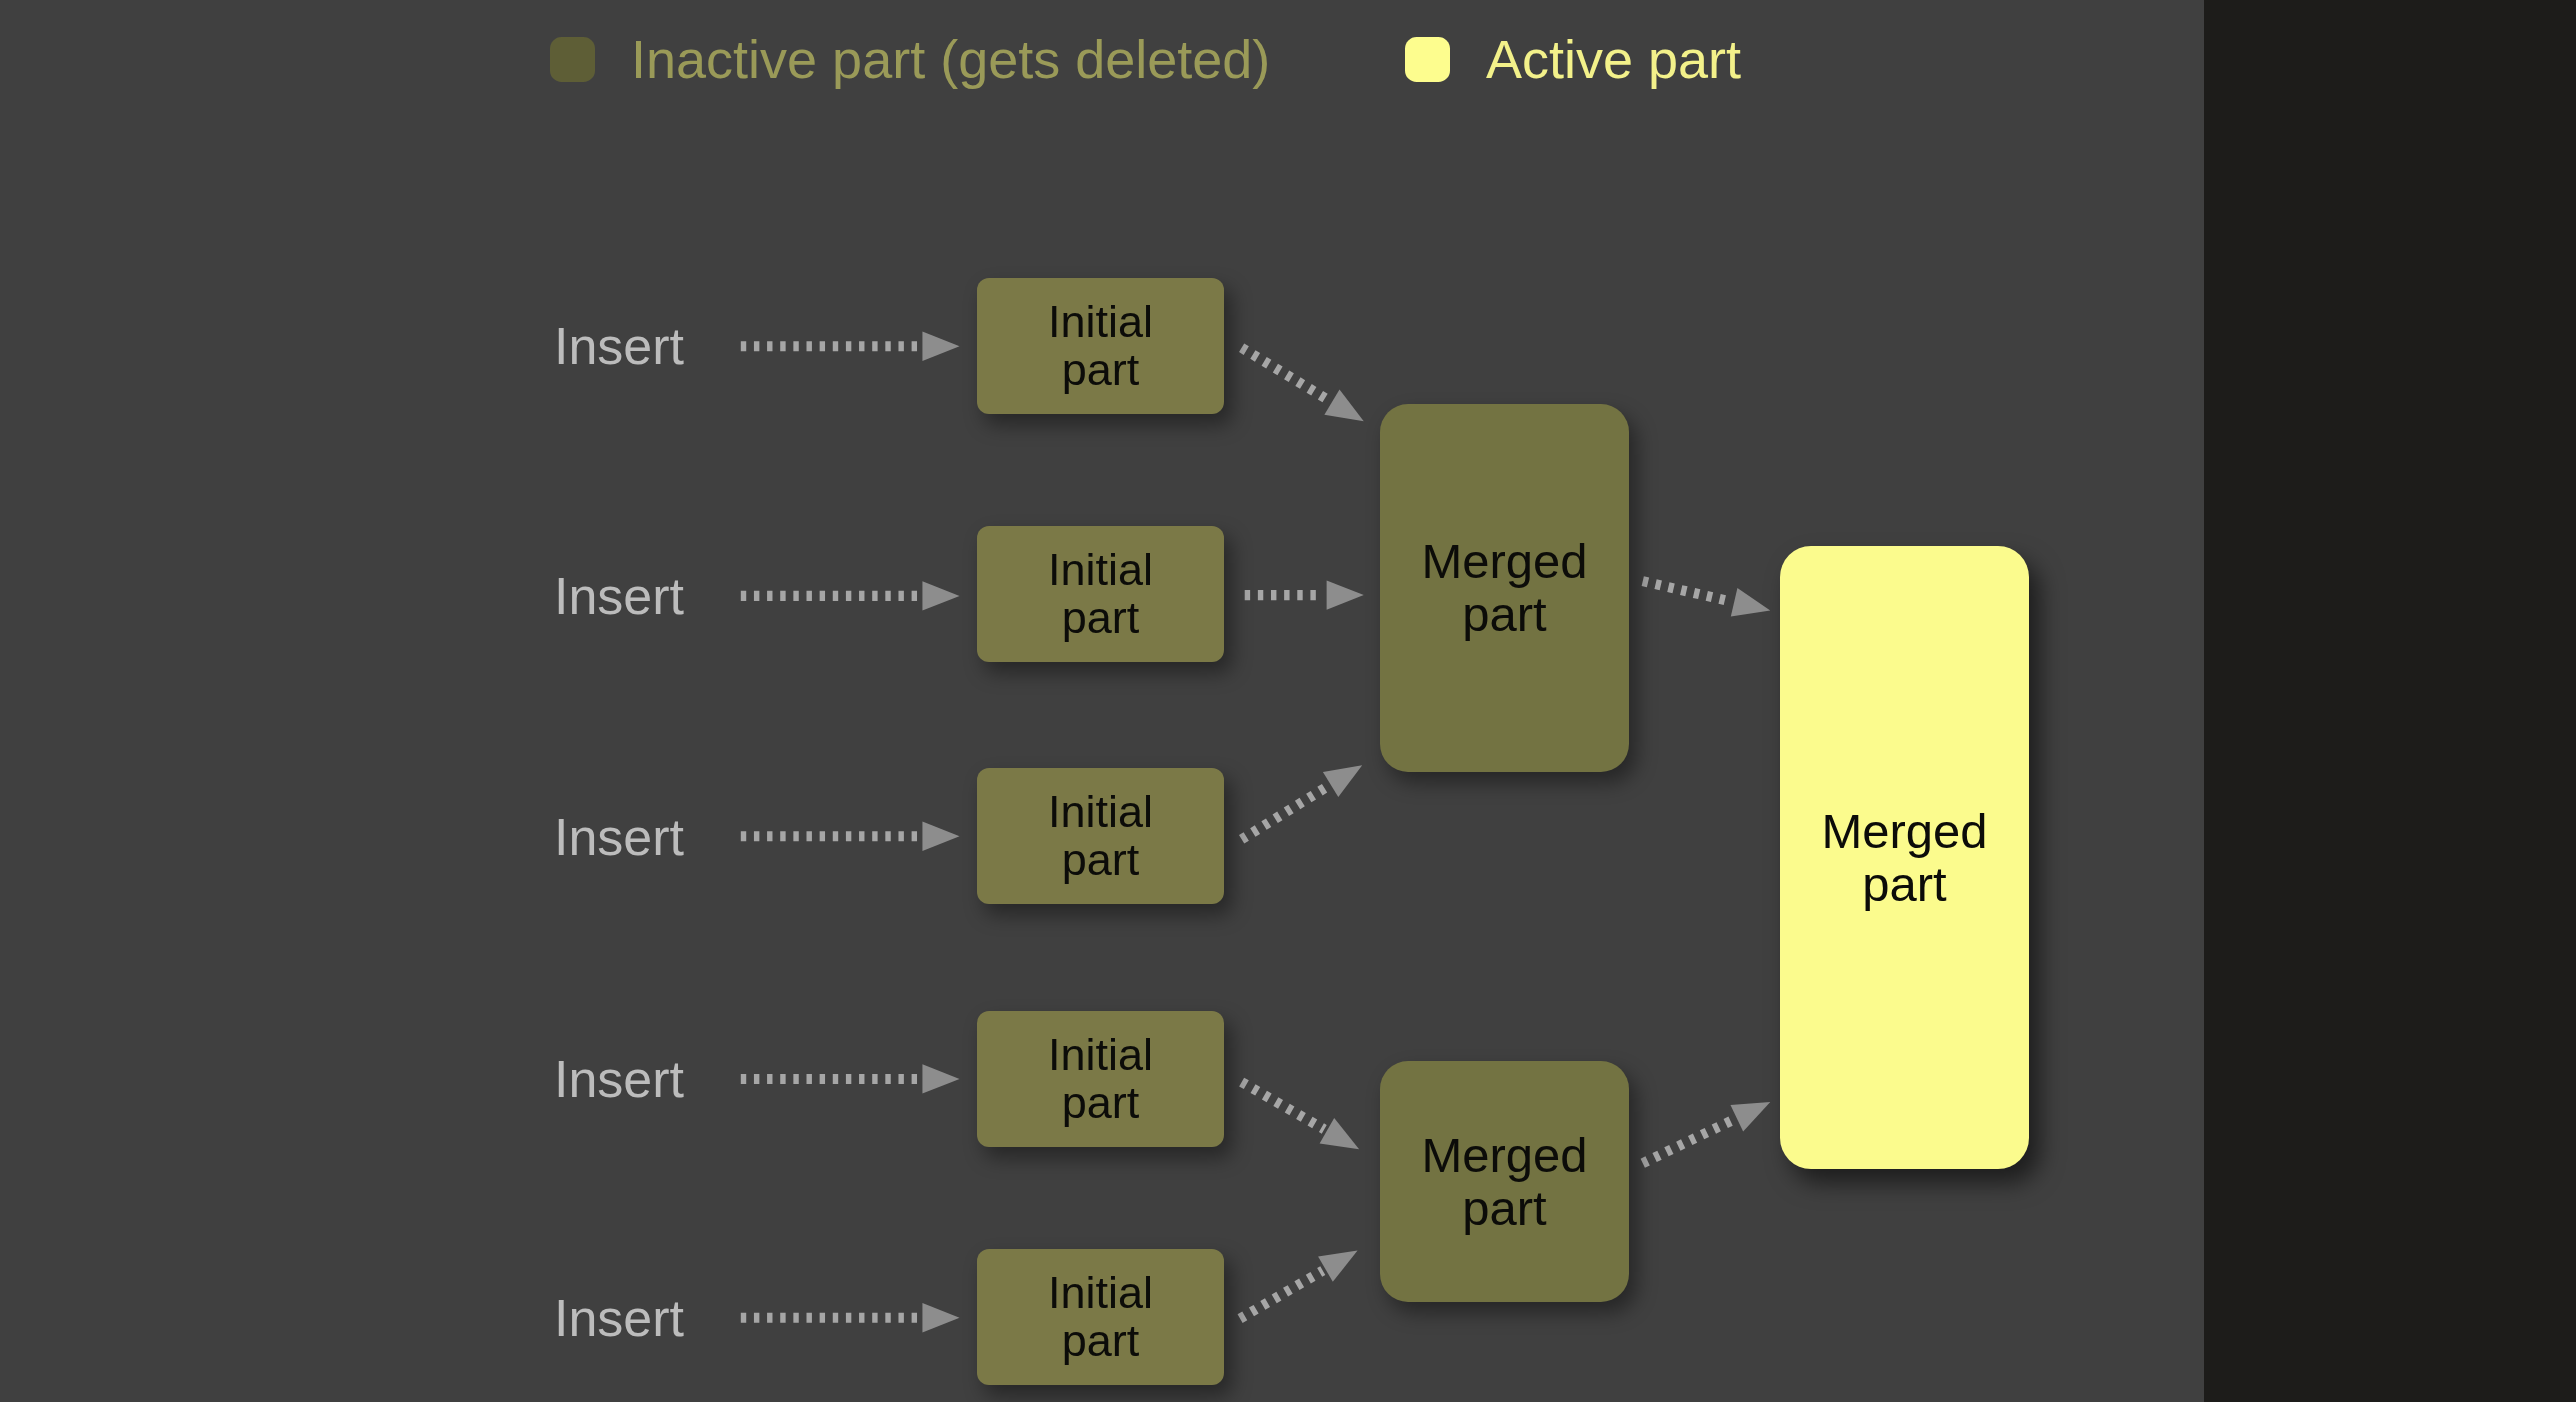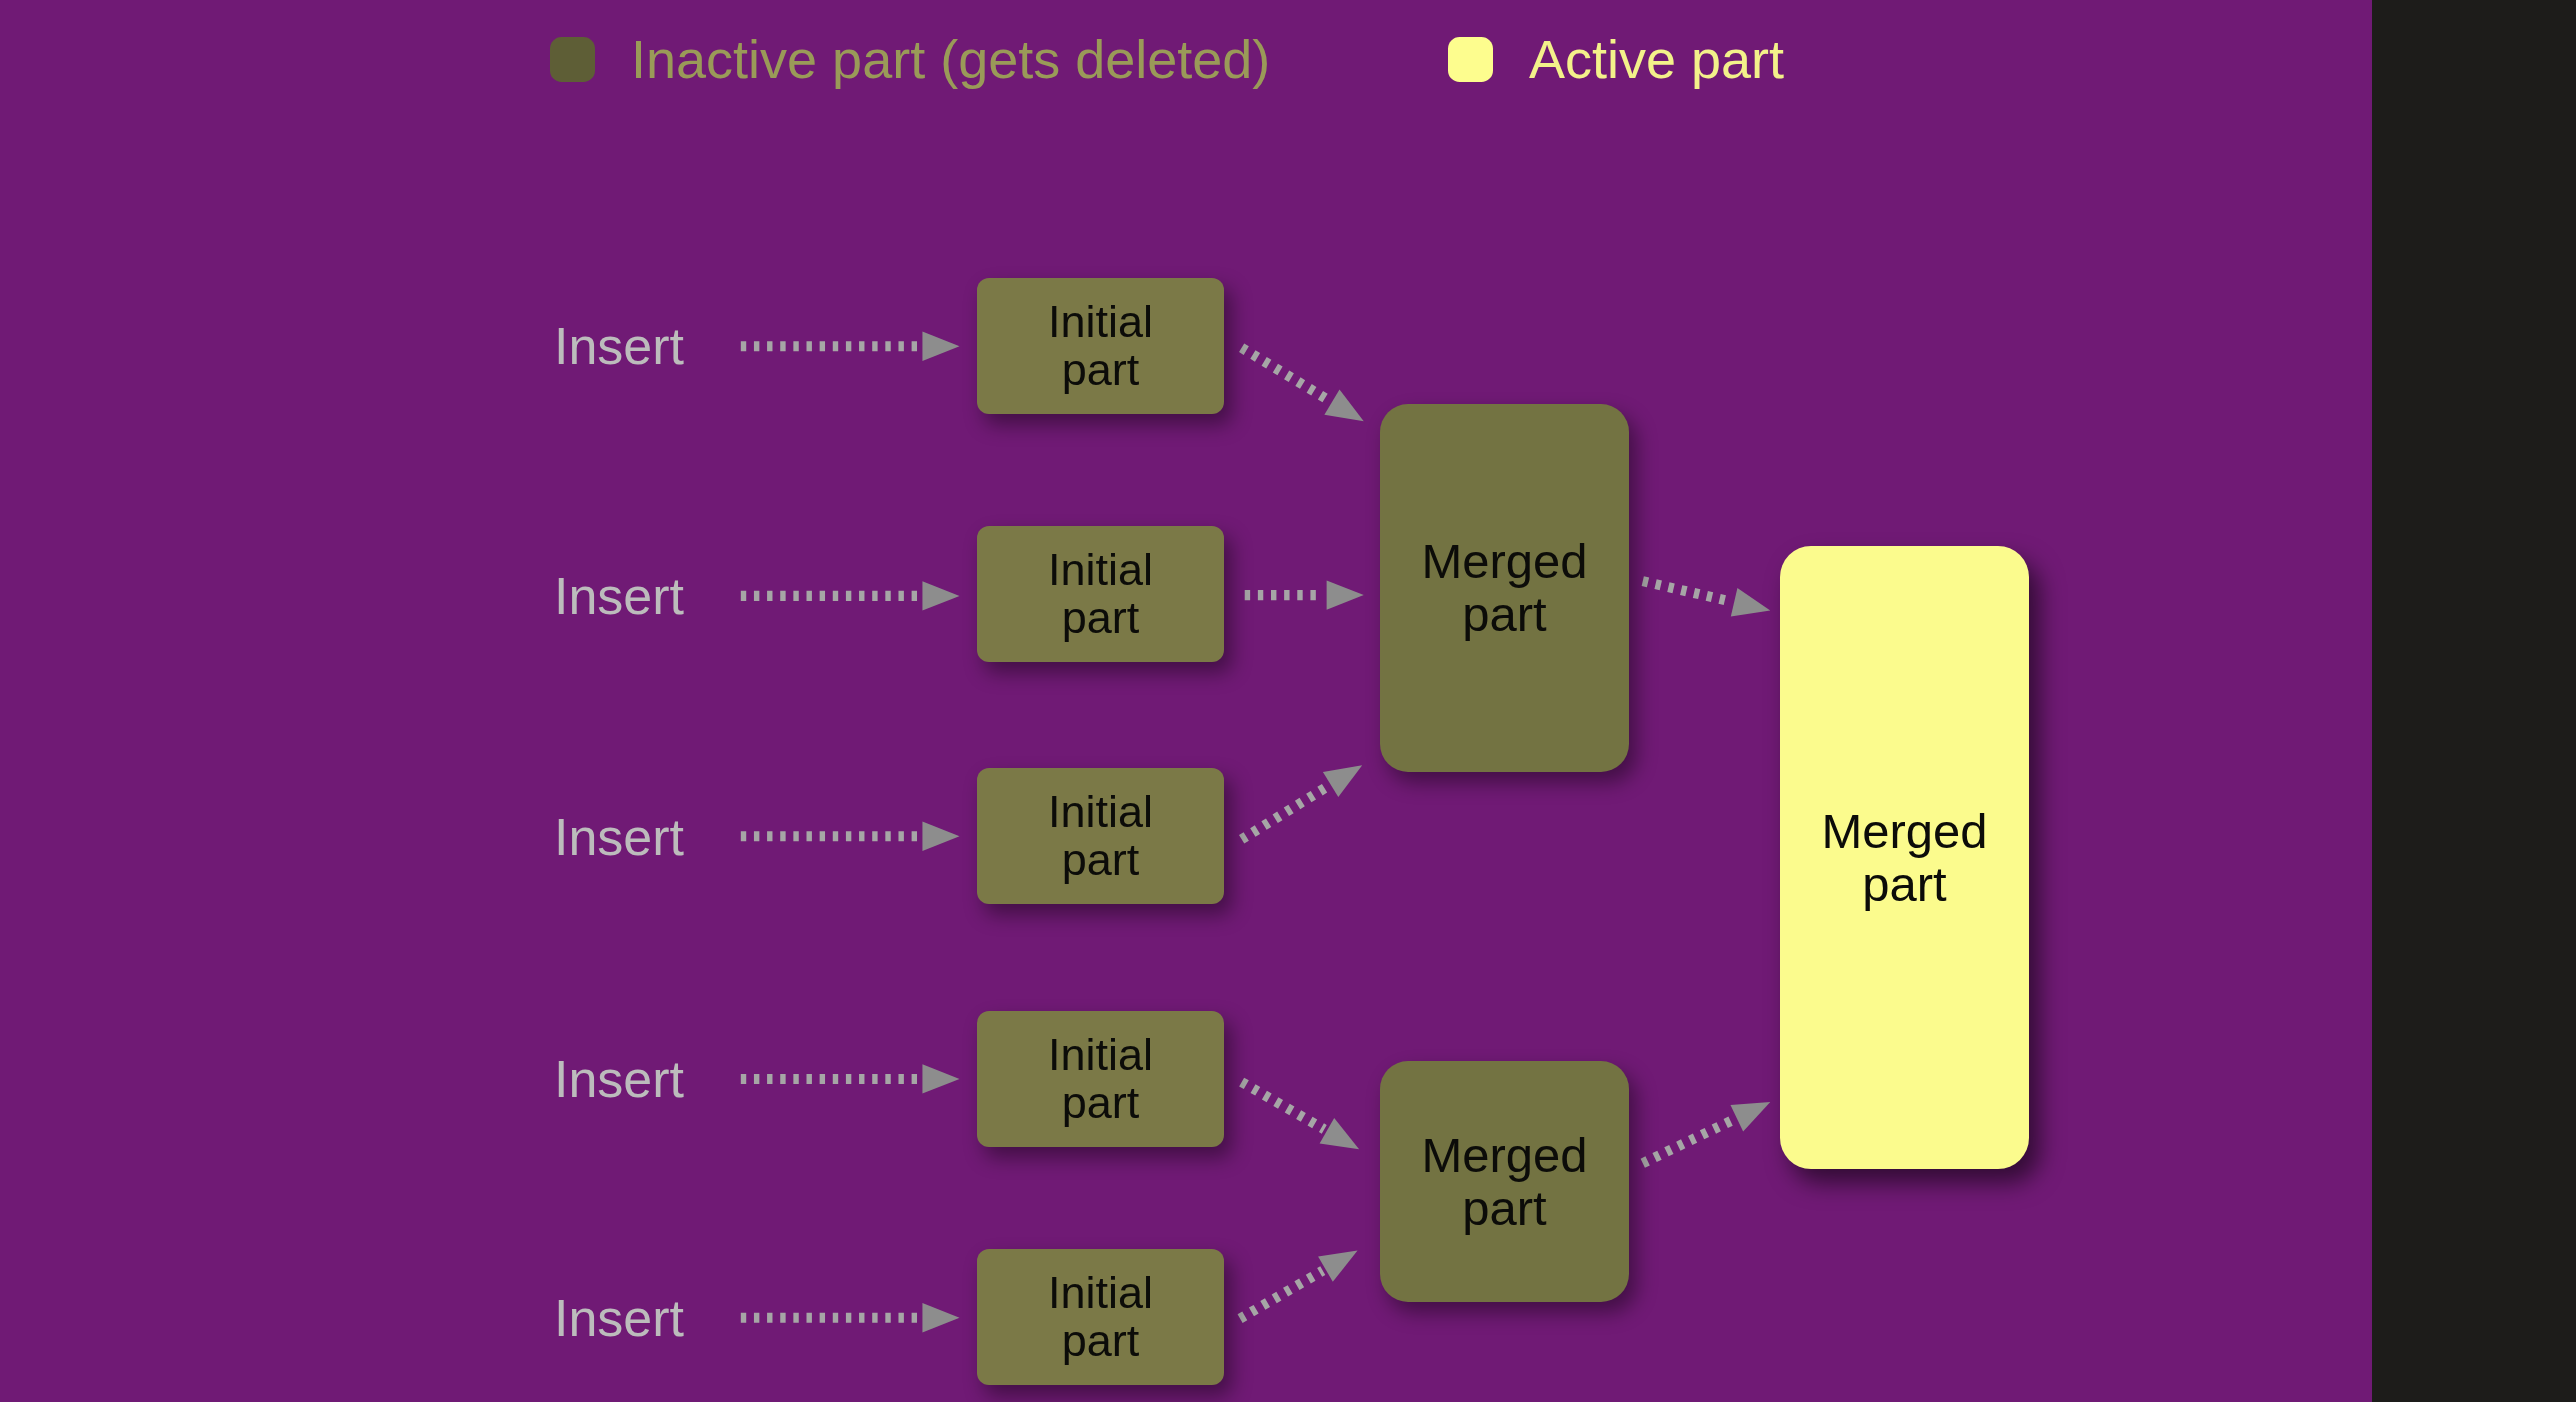--- a/index.html
+++ b/index.html
@@ -1,19 +1,19 @@
 <!DOCTYPE html>
 <html style="font-size:12.4px"><head>
 <meta charset="utf-8">
 <style>
   html,body{margin:0;padding:0;background:#1d1c1a;}
   .canvas{
     position:relative;
-    width:2372px;height:1402px;
-    background:#701a75;
+    width:2204px;height:1402px;
+    background:#404040;
     overflow:hidden;
     font-family:"Liberation Sans", sans-serif;
   }
   
   .legend-item{
     position:absolute;top:31px;height:56px;
     display:flex;align-items:center;gap:36px;
   }
   .legend-swatch{
     width:45px;height:45px;border-radius:11.6px;flex:0 0 auto;
@@ -49,21 +49,21 @@
 </style>
 </head>
 <body>
 
 <div class="canvas">
 
   <div class="legend-item" style="left: 550px;">
     <span class="legend-swatch" style="background: rgb(94, 94, 54);"></span>
     <span class="legend-label" style="color: rgb(154, 154, 88);">Inactive part (gets deleted)</span>
   </div>
-  <div class="legend-item" style="left: 1405px; margin-left: 43px;">
+  <div class="legend-item" style="left: 1405px;">
     <span class="legend-swatch" style="background: rgb(253, 253, 142);"></span>
     <span class="legend-label" style="color: rgb(243, 241, 138);">Active part</span>
   </div>
 
   <svg class="arrows" width="2576" height="1402" viewBox="0 0 3332 1814">
       <line x1="958" y1="448" x2="1189" y2="448" stroke="#a6a6a6" stroke-width="13" stroke-dasharray="7 10"></line>
       <polygon points="1241,448 1193,467 1193,429" fill="#8d8d8d"></polygon>
       <line x1="958" y1="771" x2="1189" y2="771" stroke="#a6a6a6" stroke-width="13" stroke-dasharray="7 10"></line>
       <polygon points="1241,771 1193,790 1193,752" fill="#8d8d8d"></polygon>
       <line x1="958" y1="1082" x2="1189" y2="1082" stroke="#a6a6a6" stroke-width="13" stroke-dasharray="7 10"></line>

